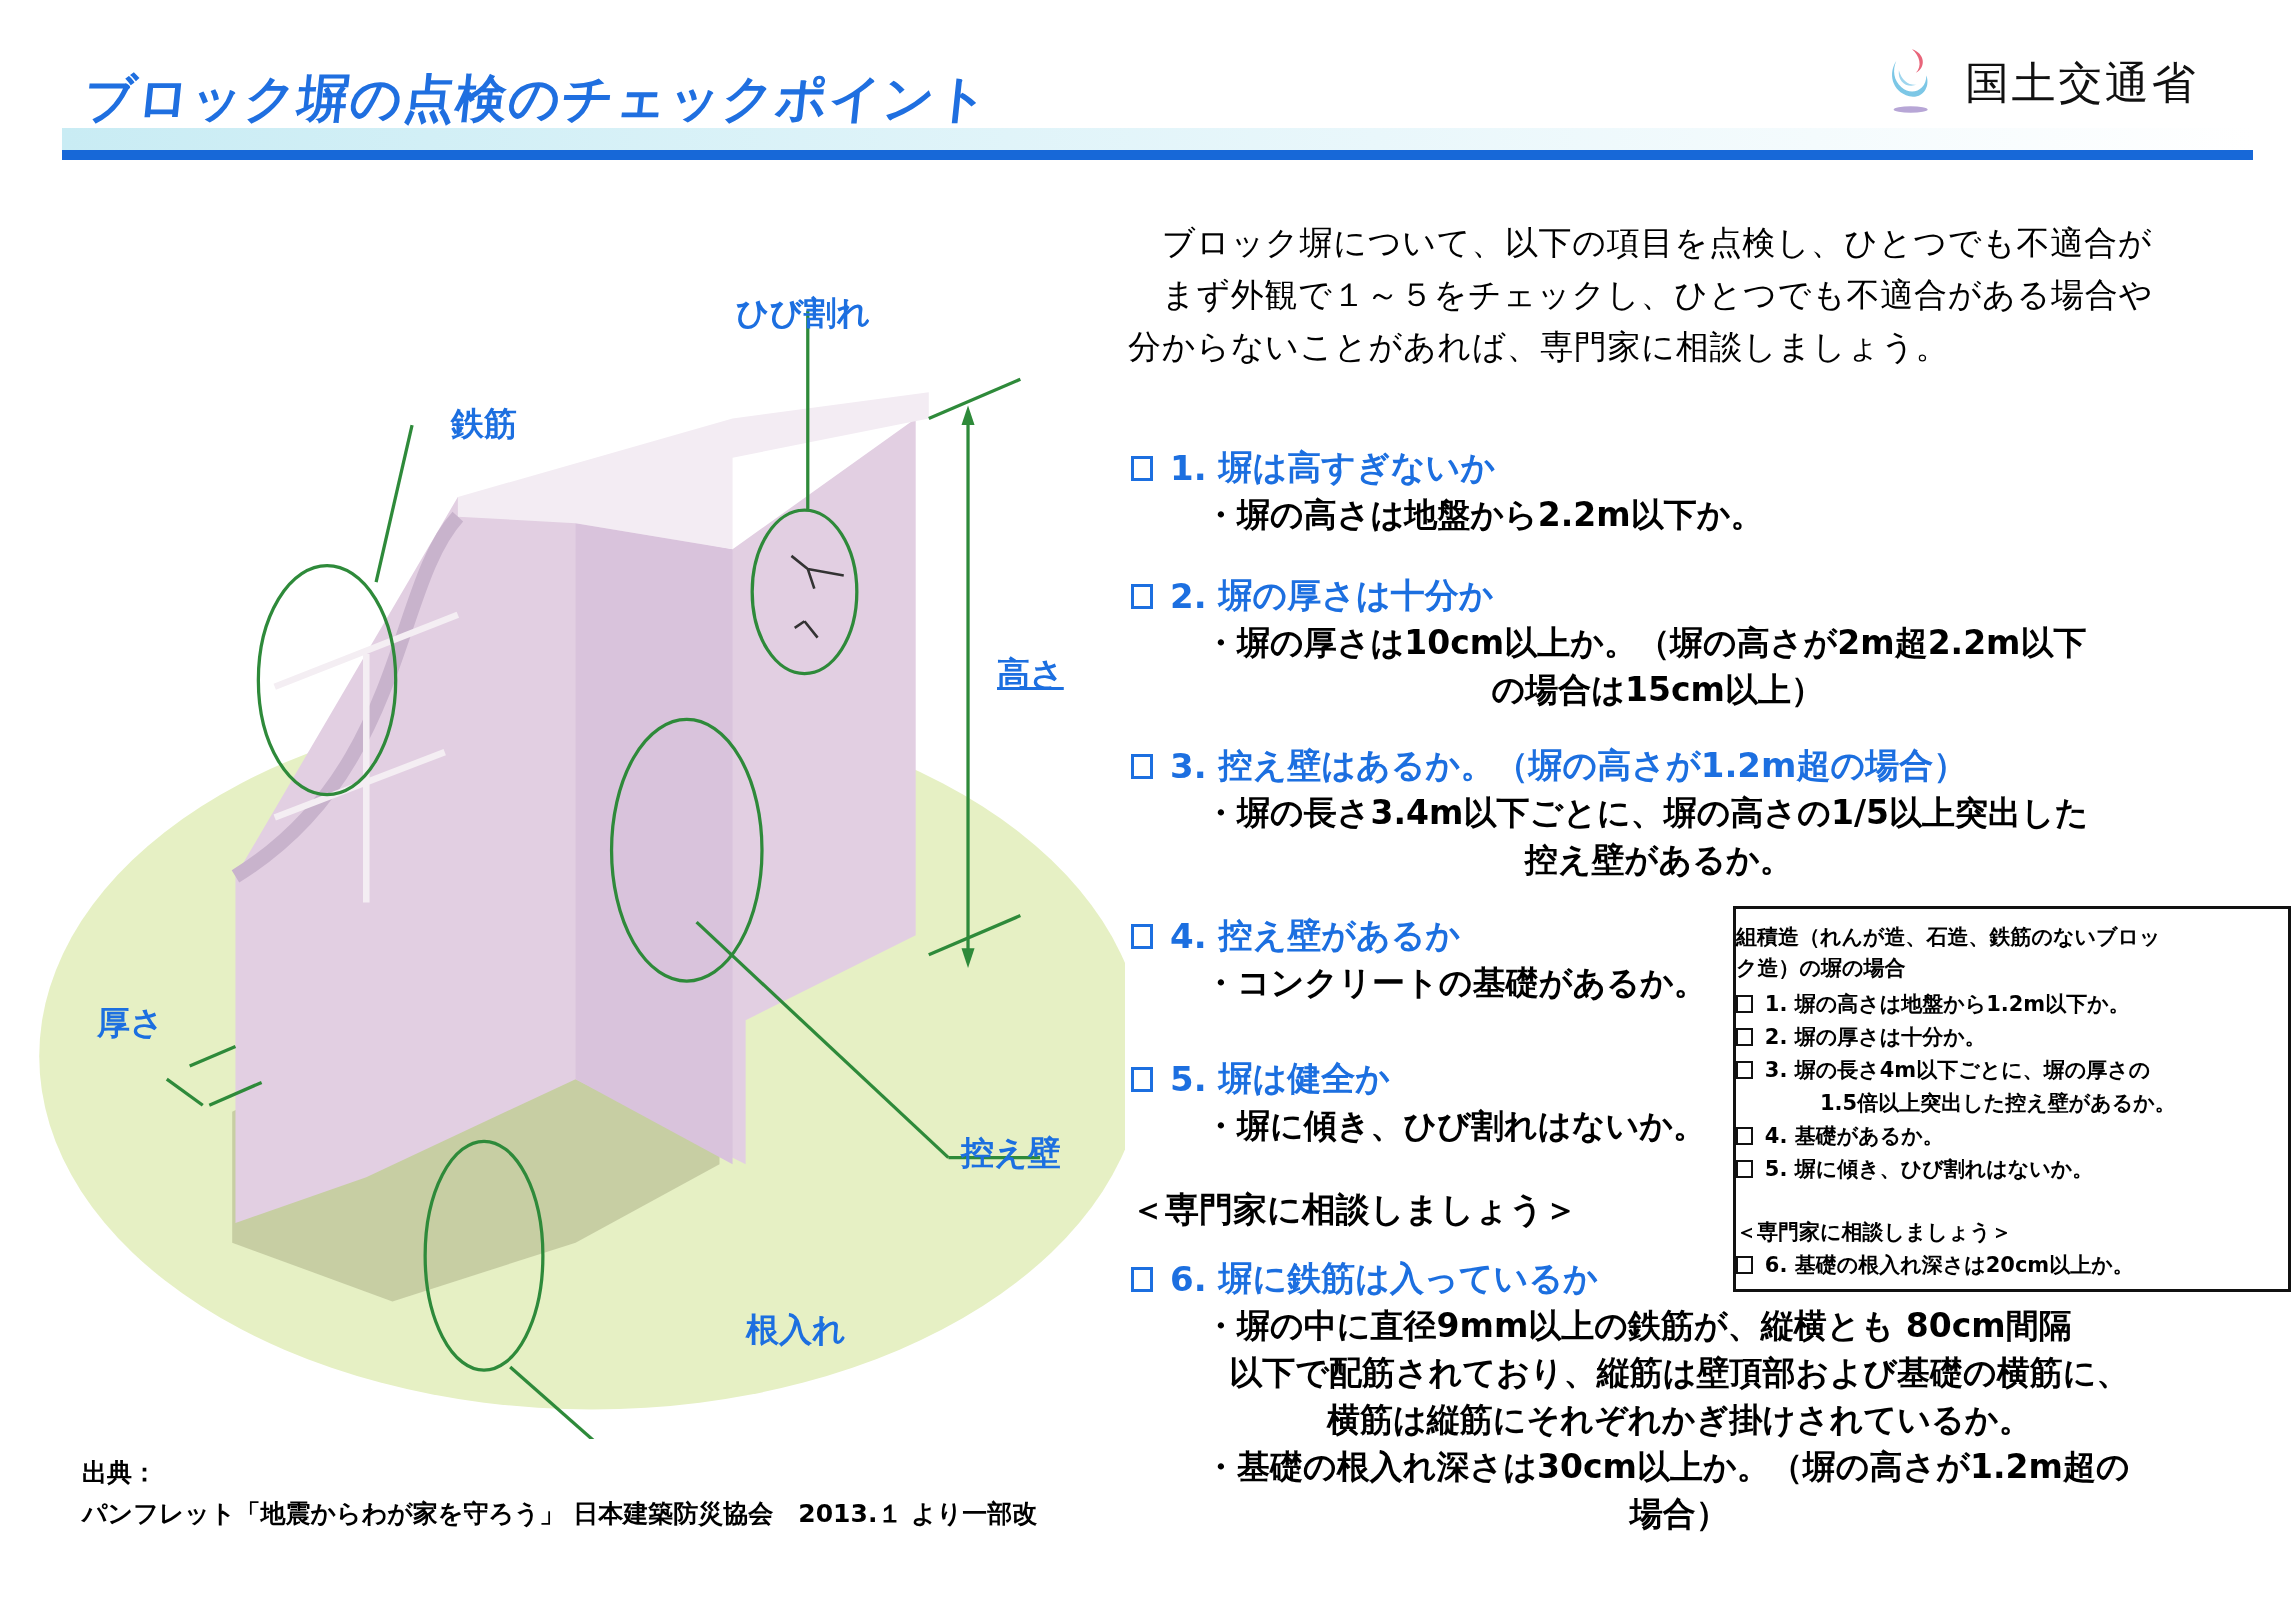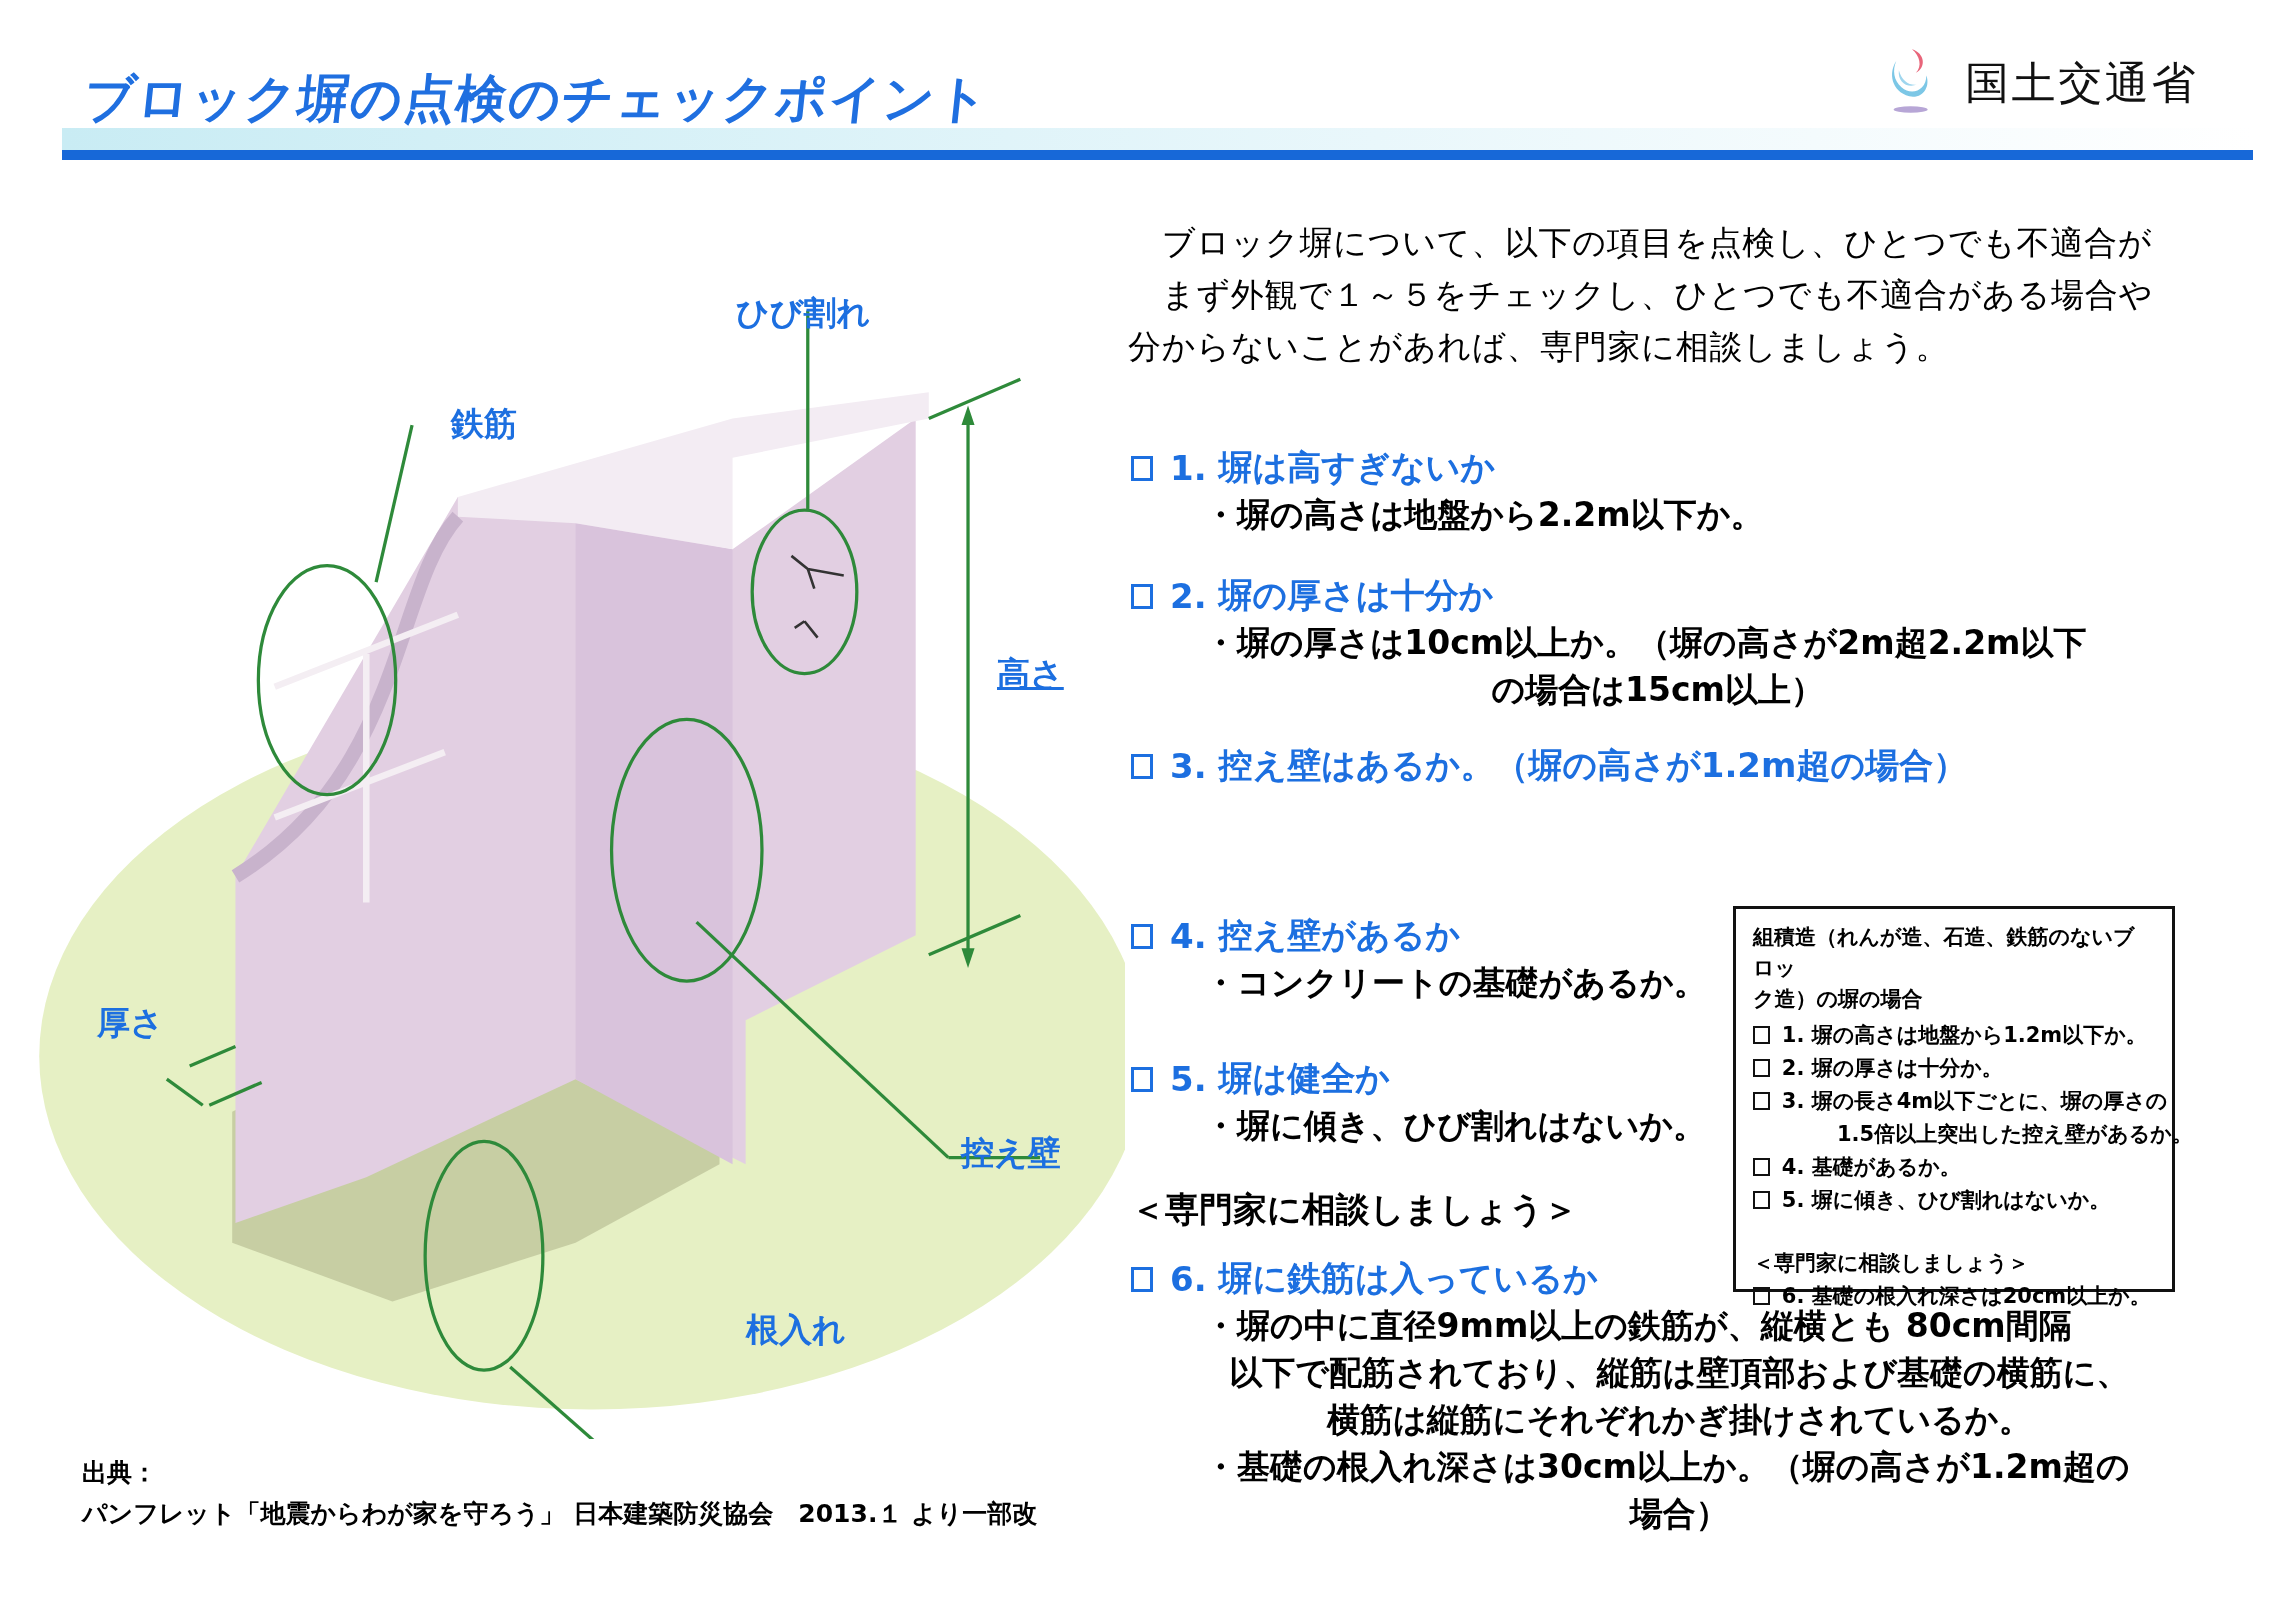--- a/index.html
+++ b/index.html
@@ -36,22 +36,22 @@
   }
   .cbox {
     display:inline-block; width:22px; height:25px; border:3.9px solid #1c6fe0; margin-right:17px; box-sizing:border-box;
   }
   .check-body { font-size:33px; font-weight:bold; line-height:47px; margin-left:73px; white-space:nowrap; }
   .check-body .cont { padding-left:25px;text-align:center; }
 
   .consult { position:absolute; left:1131px; top:1187px; font-size:34px; font-weight:bold; }
 
   .sidebox {
-    position:absolute; left:1733px; top:906px; width:442px; height:386px;
-    border:3.3px solid #111; box-sizing:border-box; padding:13px 17px;
+    position:absolute; left:1733px; top:906px; width:558px; height:386px;
+    border:3.3px solid #111; box-sizing:border-box; padding:13px 0;
     font-size:21px; font-weight:bold; line-height:33px;
   }
   .sidebox .sb-title { line-height:31px; margin-bottom:3.9px; }
   .sidebox .sb-item { display:flex; white-space:nowrap; }
   .sb-box { display:inline-block; width:17px; height:18.3px; border:2.6px solid #111; box-sizing:border-box; margin:7.2px 11.8px 0 0; flex:none; }
   .sb-cont { padding-left:84px; white-space:nowrap; }
   .sb-gap { height:30px; }
 
   .source { position:absolute; left:82px; top:1452px; font-size:25px; font-weight:bold; line-height:41px; }
 
@@ -138,20 +138,24 @@
   </div>
   <div class="check" style="top:128px;">
     <div class="check-head"><span class="cbox"></span><span>2.</span>&nbsp;<span>塀の厚さは十分か</span></div>
     <div class="check-body">
       <div>・塀の厚さは10cm以上か。（塀の高さが2m超2.2m以下</div>
       <div class="cont">の場合は15cm以上）</div>
     </div>
   </div>
   <div class="check" style="top:298px;">
     <div class="check-head"><span class="cbox"></span><span>3.</span>&nbsp;<span>控え壁はあるか。（塀の高さが1.2m超の場合）</span></div>
+    <div class="check-body">
+      <div>・塀の長さ3.4m以下ごとに、塀の高さの1/5以上突出した</div>
+      <div class="cont">控え壁があるか。</div>
+    </div>
   </div>
   <div class="check" style="top:468px;">
     <div class="check-head"><span class="cbox"></span><span>4.</span>&nbsp;<span>控え壁があるか</span></div>
     <div class="check-body">
         <div>・コンクリートの基礎があるか。</div>
       </div>
   </div>
   <div class="check" style="top:611px;">
     <div class="check-head"><span class="cbox"></span><span>5.</span>&nbsp;<span>塀は健全か</span></div>
     <div class="check-body">

